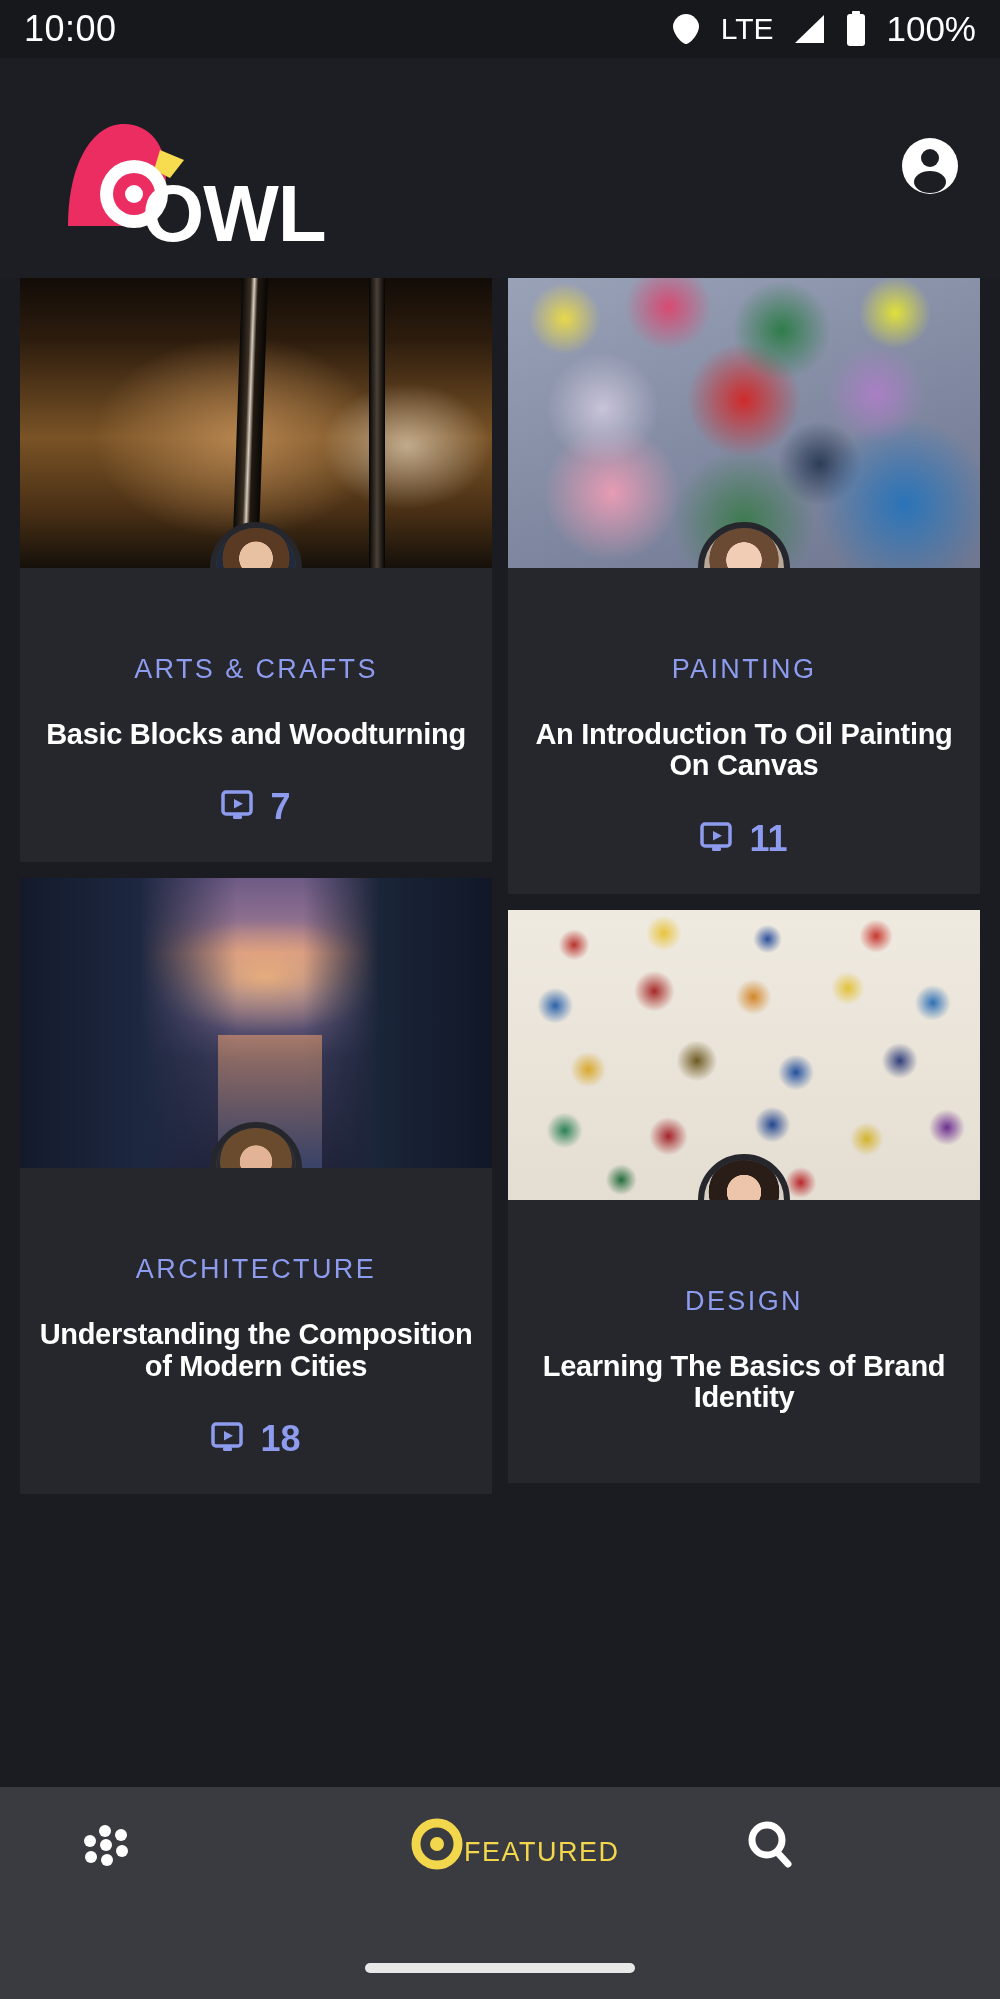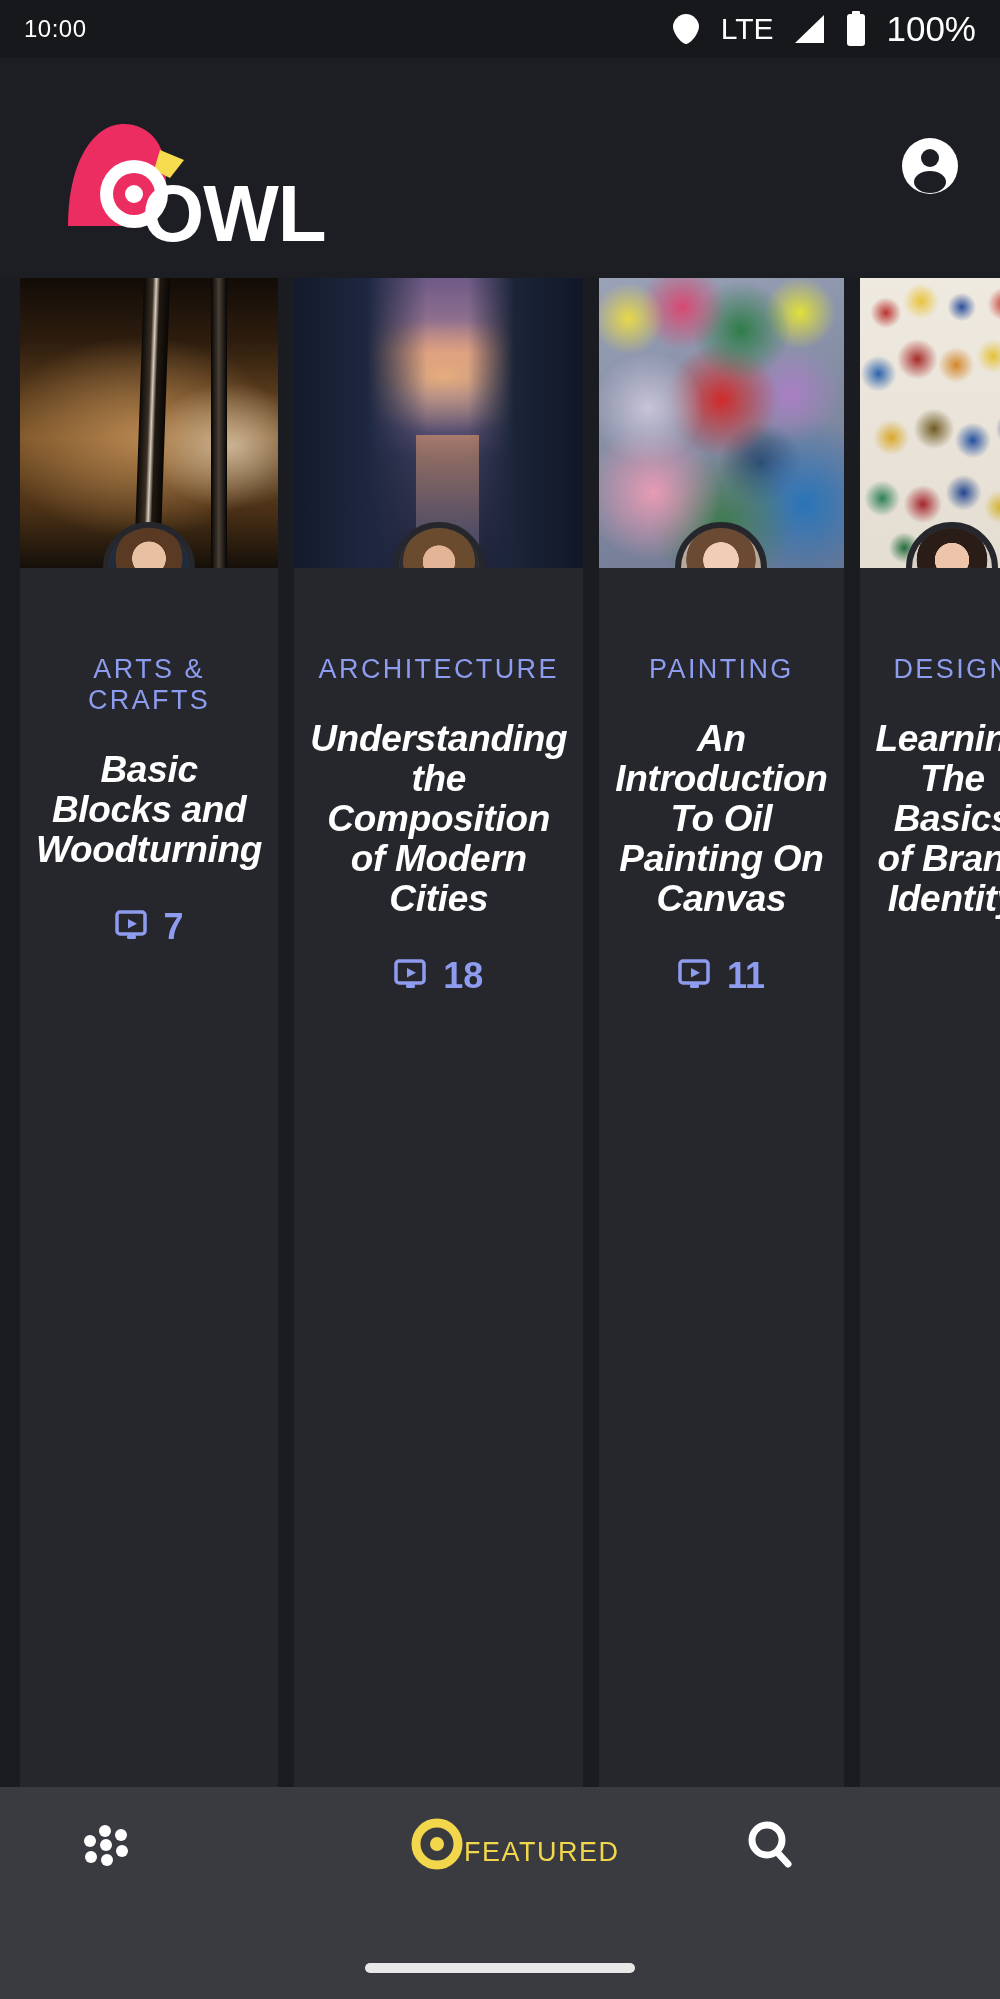--- a/index.html
+++ b/index.html
@@ -10,21 +10,21 @@
     overflow: hidden;
   }
   .phone { position: relative; width: 1000px; height: 1999px; background: #1b1c21; }
 
   
   .statusbar {
     position: absolute; top: 0; left: 0; width: 1000px; height: 58px;
     background: #17181c; display: flex; align-items: center;
     justify-content: space-between; padding: 0 24px;
   }
-  .sb-time { color: #ffffff; font-size: 24px; font-weight: 400; letter-spacing: 0.5px; }
+  .sb-time { color: #ffffff; font-size: 36px; font-weight: 400; letter-spacing: 0.5px; }
   .sb-right { display: flex; align-items: center; gap: 19px; }
   .sb-right .lte { color: #fff; font-size: 30px; font-weight: 500; letter-spacing: 0px;}
   .sb-right .pct { color: #fff; font-size: 35px; font-weight: 500; }
   .ic { display:block; }
 
   
   .appbar {
     position: absolute; top: 58px; left: 0; width: 1000px; height: 220px;
     background: #1d1e23; display: flex; align-items: center;
     justify-content: space-between; padding: 0 40px 0 50px;
@@ -35,38 +35,38 @@
     position: absolute; left: 92px; top: 22px;
     font-size: 80px; font-weight: 700; color: #ffffff;
     letter-spacing: -1px; line-height: 80px; margin-top: 44px;
   }
 
   
   .grid {
     position: absolute; top: 278px; left: 0; width: 1000px; height: 1520px;
     display: flex; gap: 16px; padding: 0 20px; overflow: hidden;
   }
-  .col { flex: 1; display: flex; flex-direction: row; gap: 16px; }
+  .col { flex: 1; display: flex; flex-direction: column; gap: 16px; }
   .card { background: #26272c; position: relative; }
   .thumb { width: 100%; position: relative; overflow: hidden; }
   .thumb .imgfill { position: absolute; inset: 0; }
   .avatar-wrap {
     position: absolute; left: 50%; transform: translateX(-50%);
     bottom: -46px; width: 92px; height: 92px; border-radius: 50%;
     border: 6px solid #26272c; overflow: hidden; z-index: 3; background:#444;
   }
   .av { position: absolute; inset: 0; }
   .cbody { padding: 86px 16px 34px; text-align: center; }
   .ccat {
     color: #8e9cf0; font-size: 27px; letter-spacing: 2.4px;
     font-weight: 400; margin-bottom: 34px;
   }
   .ctitle {
-    color: #ffffff; font-size: 37px; font-weight: 700;
-    line-height: 1.08; letter-spacing: -0.3px; margin-bottom: 36px; font-style: italic;
+    color: #ffffff; font-size: 29px; font-weight: 700;
+    line-height: 1.08; letter-spacing: -0.3px; margin-bottom: 36px;
   }
   .cmeta { display: flex; align-items: center; justify-content: center; gap: 13px; }
   .cmeta .num { color: #8e9cf0; font-size: 36px; font-weight: 700; }
 
   
   .bottomnav {
     position: absolute; left: 0; bottom: 0; width: 1000px; height: 212px;
     background: #3a3b40;
   }
   .navrow {

